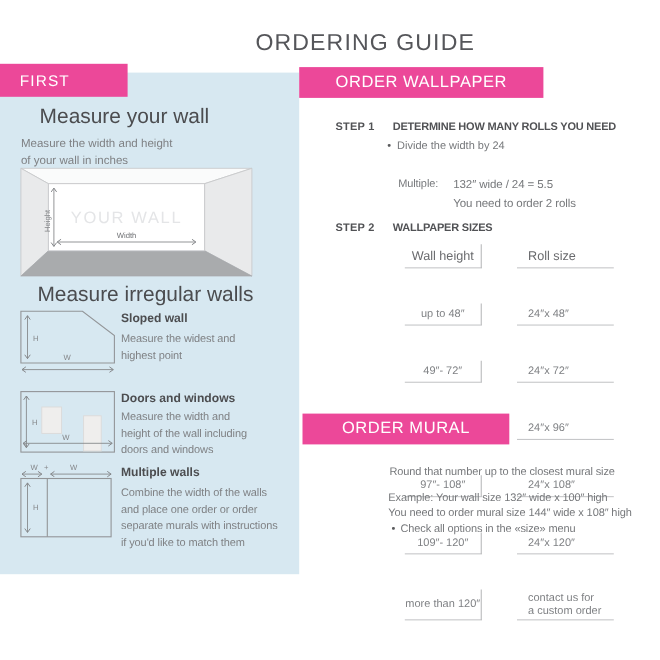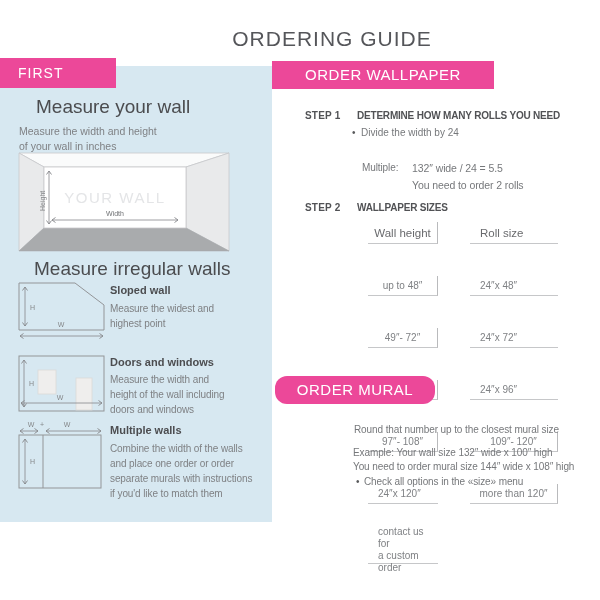--- a/index.html
+++ b/index.html
@@ -12,22 +12,22 @@
   .title { top:27px; left:0; width:600px; text-align:center; font-size:21px; letter-spacing:1px;
            color:#55565a; transform:translateX(32px); }
 
   .blue-panel { left:0; top:66px; width:272px; height:456px; background:#d7e8f1; }
 
   .dark-bar { background:#ec4899; color:#ffffff; }
   .first-bar { left:0; top:58px; width:116px; height:30px; line-height:30px; padding-left:18px;
                font-size:14px; letter-spacing:1px; }
   .bar-wallpaper { left:272px; top:61px; width:222px; height:28px; line-height:28px;
                    text-align:center; font-size:15px; letter-spacing:0.5px; }
-  .bar-mural { left:275px; top:376px; width:160px; height:28px; line-height:28px;
-               text-align:center; font-size:15px; letter-spacing:0.5px;border-radius:12px; }
+  .bar-mural { left:275px; top:376px; width:188px; height:28px; line-height:28px;
+               text-align:center; font-size:15px; letter-spacing:0.5px; }
 
   .h-big { font-size:19px; color:#4b4c4f; }
   .mw-heading { left:36px; top:96px; }
   .mw-sub { left:19px; top:124px; font-size:10.5px; line-height:15px; color:#7f8184; }
   .mi-heading { left:18px; top:258px;margin-left:16px; }
 
   .item-title { font-size:11px; font-weight:bold; color:#4c4d50; }
   .item-desc { font-size:10px; line-height:15px; color:#7f8184; letter-spacing:-0.1px; }
 
   .svg-d { position:absolute; }
@@ -167,20 +167,21 @@
   <div class="abs wp-table">
     <div class="th c1">Wall height</div>
     <div class="th c2">Roll size</div>
     <div class="td c1">up to 48″</div>
     <div class="td c2">24″x 48″</div>
     <div class="td c1">49″- 72″</div>
     <div class="td c2">24″x 72″</div>
     <div class="td c1">73″- 96″</div>
     <div class="td c2">24″x 96″</div>
     <div class="td c1">97″- 108″</div>
+    <div class="td c2">24″x 108″</div>
     <div class="td c1">109″- 120″</div>
     <div class="td c2">24″x 120″</div>
     <div class="td c1 small">more than 120″</div>
     <div class="td c2 small pre">contact us for
 a custom order</div>
   </div>
 
   <div class="abs dark-bar bar-mural">ORDER MURAL</div>
 
   <div class="abs body-gray mural-line1">Round that number up to the closest mural size</div>

